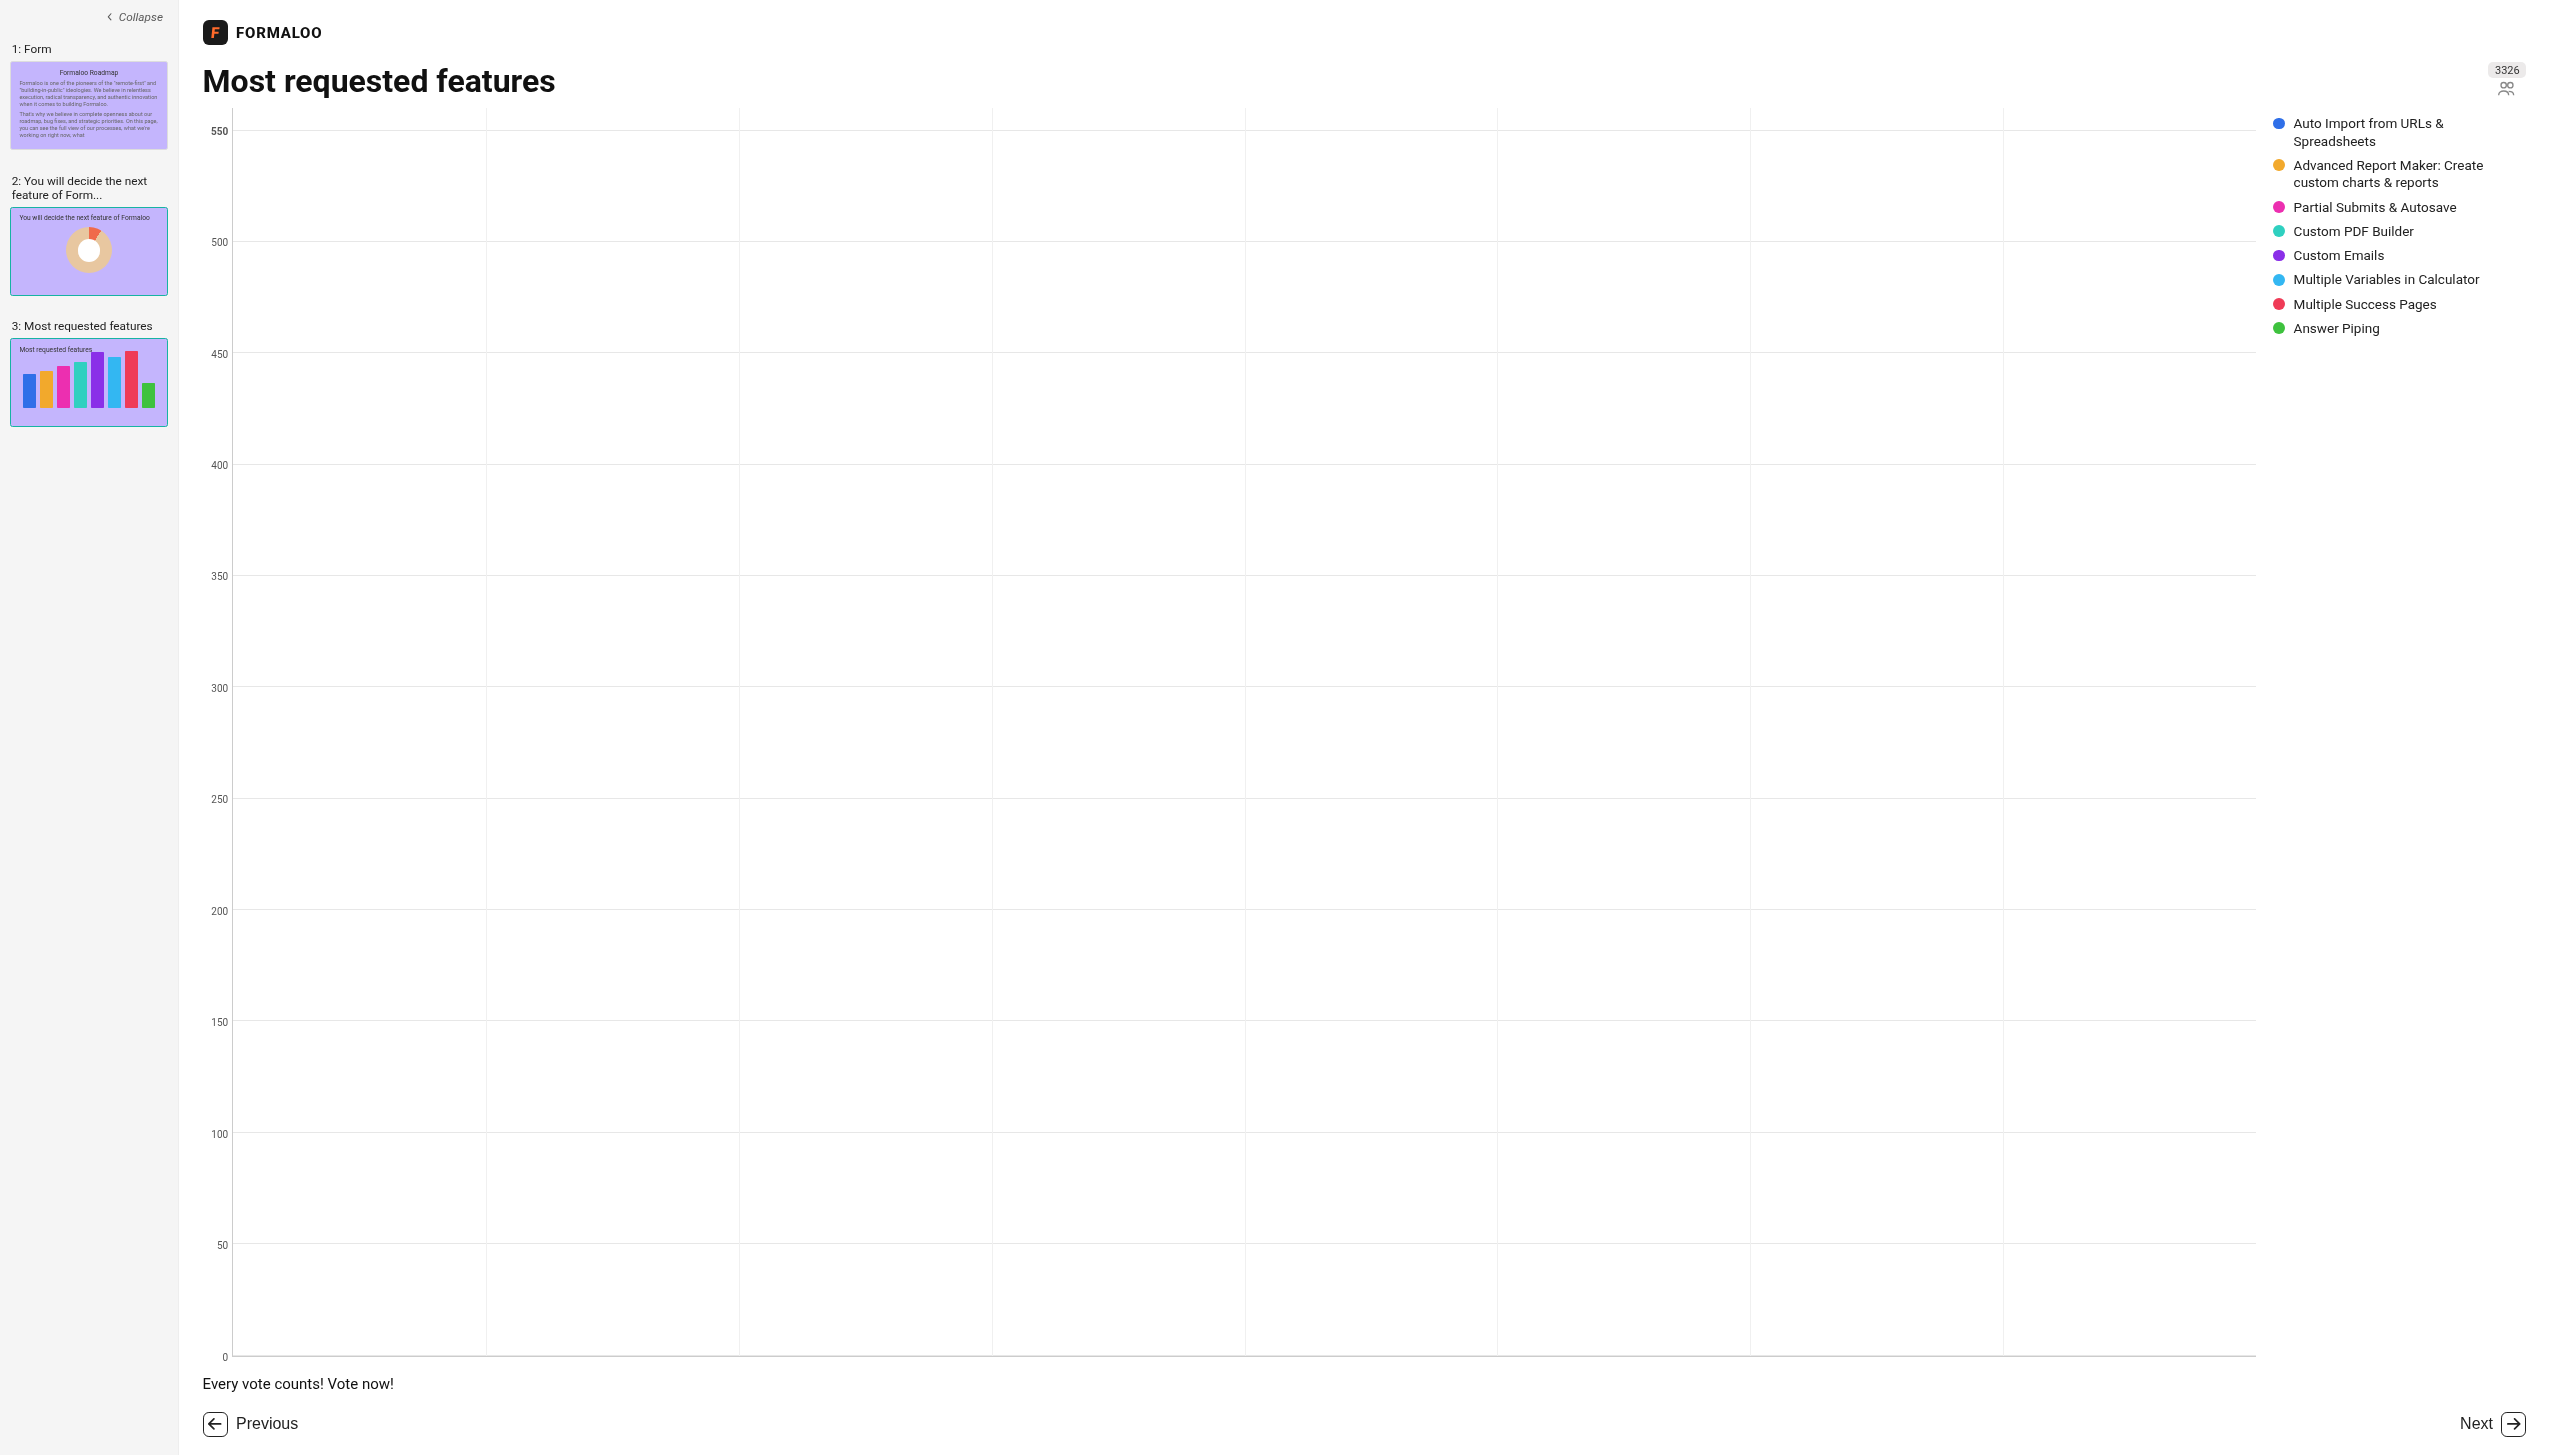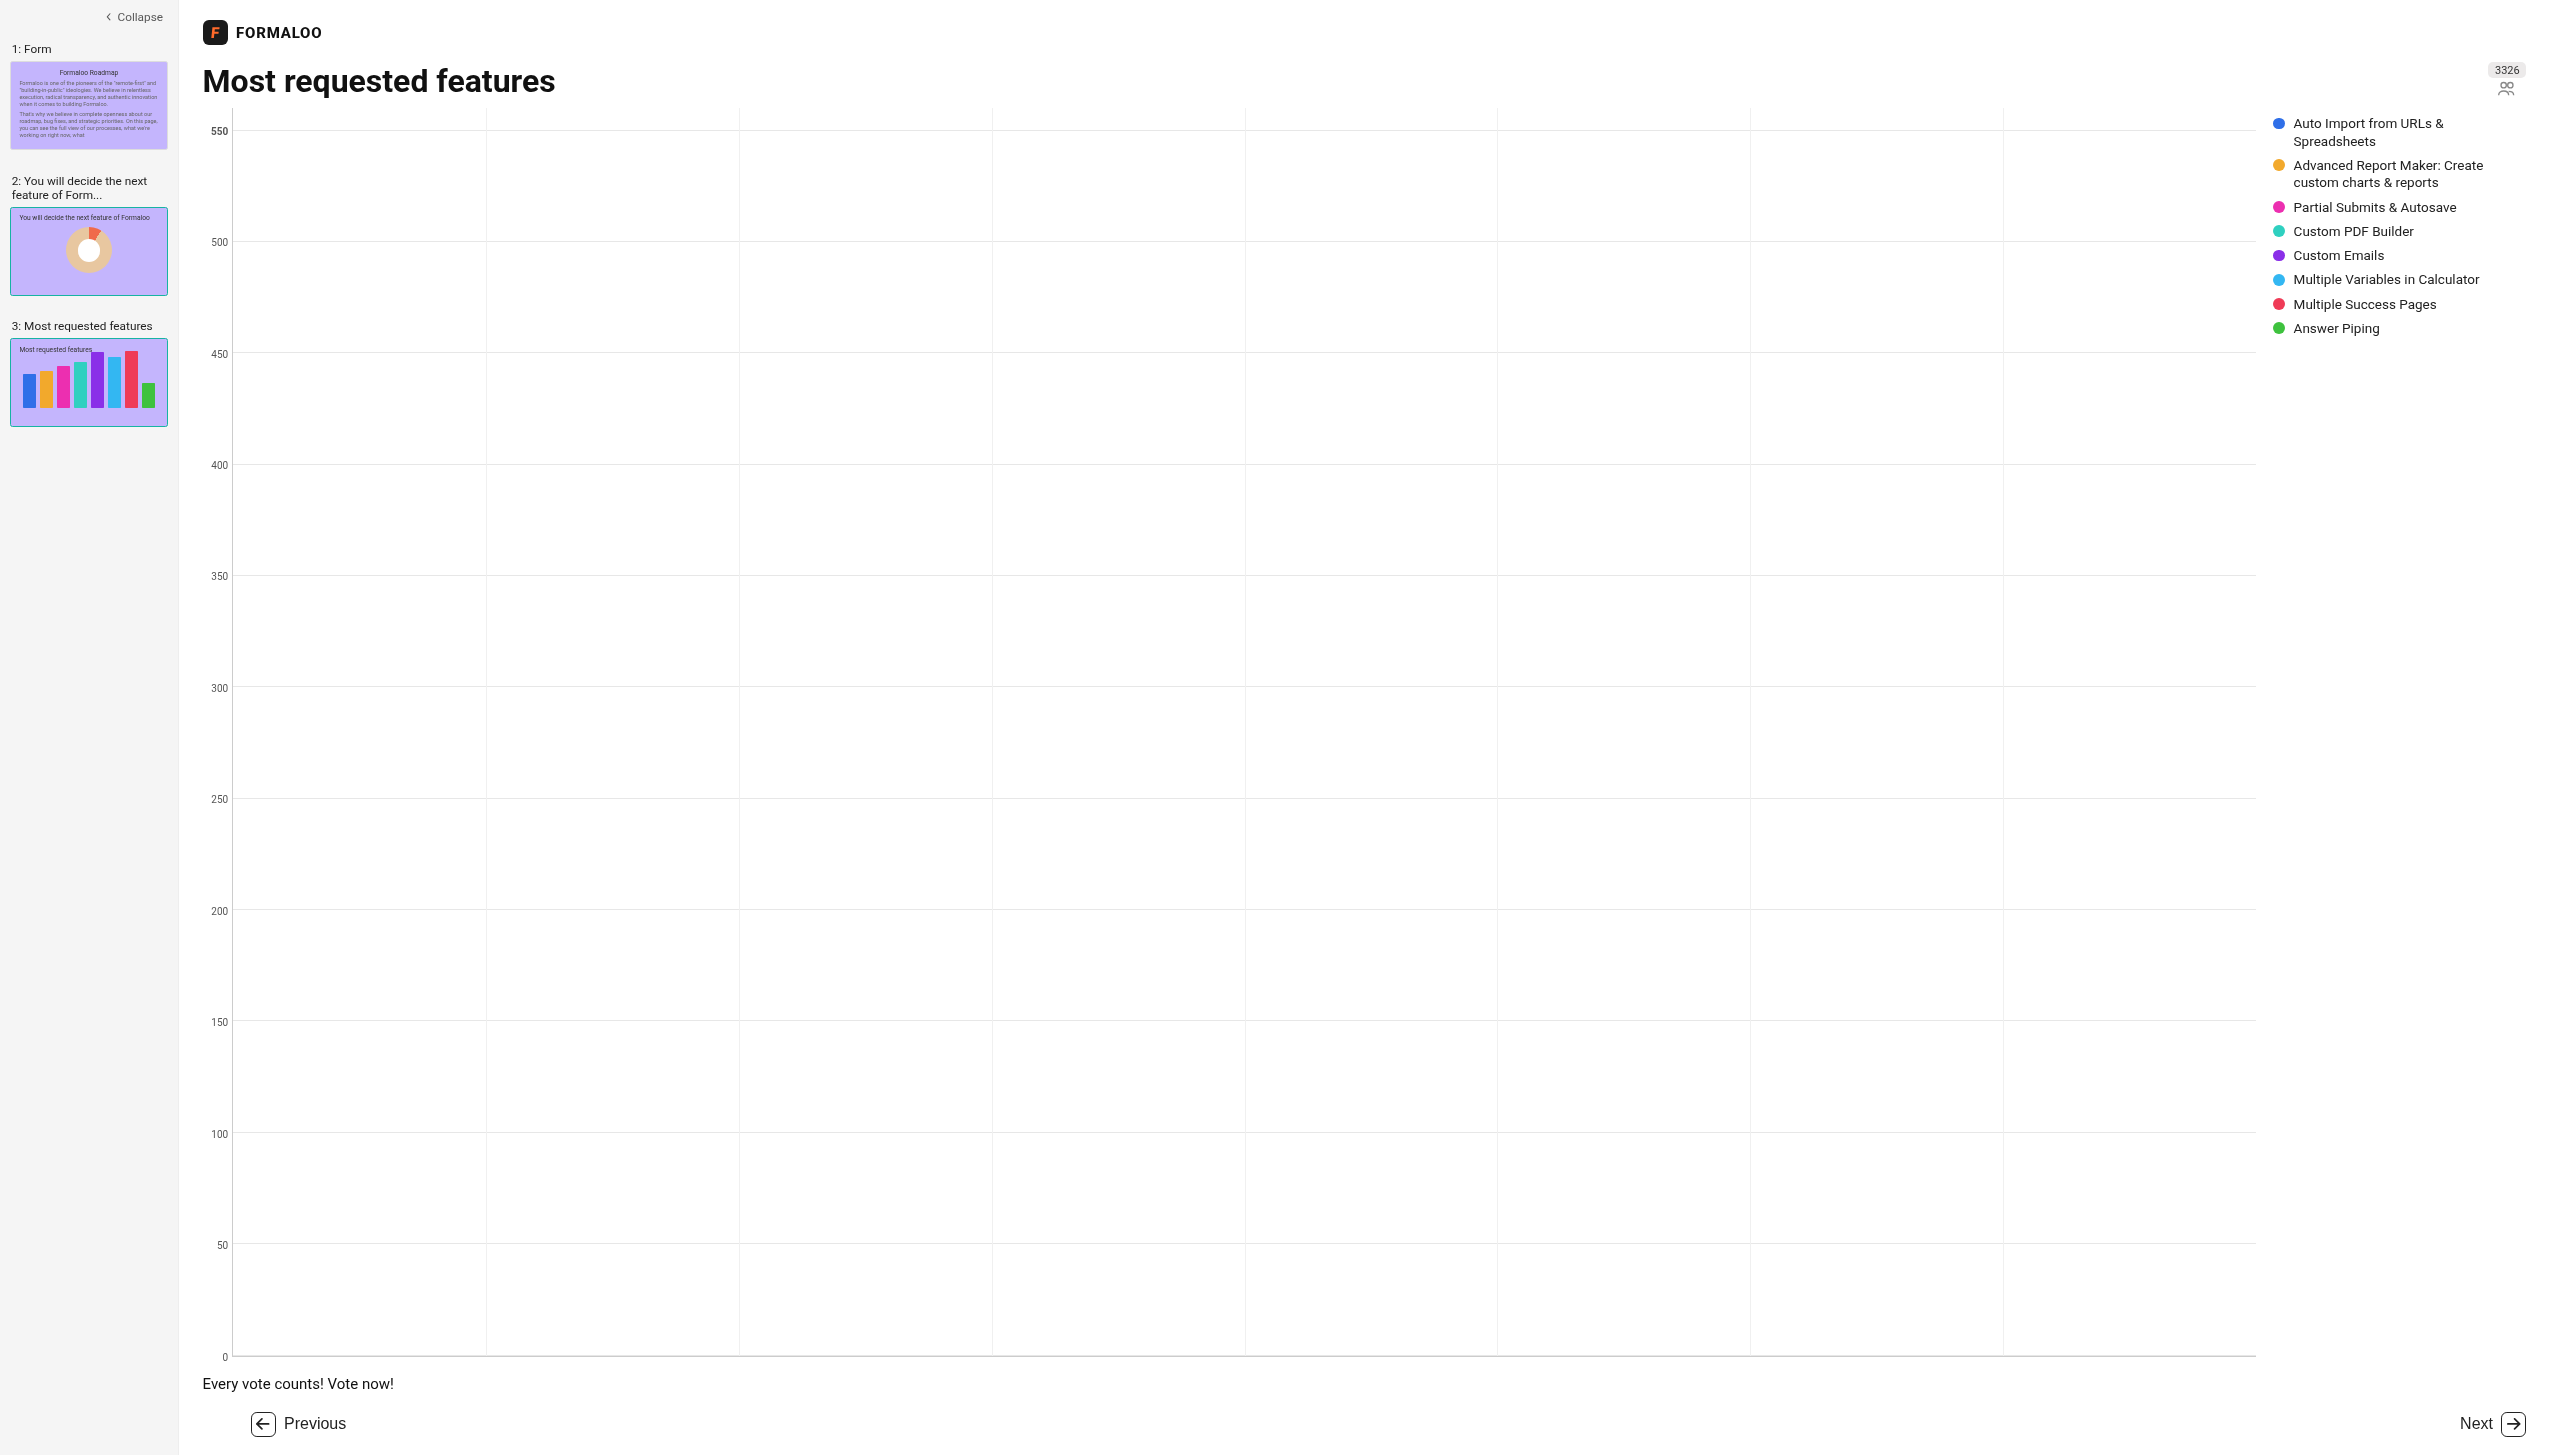--- a/index.html
+++ b/index.html
@@ -14,20 +14,21 @@
     border-right:0.8px solid #eee;
     display:flex;
     flex-direction:column;
     overflow-y:auto;
   }
   .collapse-row {
     display:flex; justify-content:flex-end; align-items:center;
     padding:10px 15px 5px;
     color:#5a5a5a; font-size:11.8px; gap:5px;
     cursor:pointer;
+    font-style:italic;
   }
   .chev-left { display:inline-block; }
   .side-section { padding:5px 10px 10px; }
   .side-title { font-size:11.8px; color:#222; margin:8.4px 1.7px 5px; }
   .thumb {
     background:#c4b5fd; border:0.8px solid #ddd; border-radius:2.5px;
     width:100%; height:89px; overflow:hidden; position:relative;
   }
   .thumb.selected { border:1.7px solid #17b3a3; }
   
@@ -81,21 +82,21 @@
   .bar{ width:58%; position:relative; display:flex; justify-content:center;}
   .bar-label{ position:absolute; color:#fff; font-weight:600; font-size:15px; left:50%; transform:translateX(-50%);}
   
   .legend{ width:253px; padding-top:6.7px;}
   .legend-item{ display:flex; align-items:flex-start; gap:8.4px; font-size:13.5px; color:#222; margin-bottom:6.7px; line-height:1.3;}
   .dot{ width:11.8px; height:11.8px; border-radius:50%; flex-shrink:0; margin-top:2.5px;}
   
   .caption{ font-size:15px; color:#111; margin:18.6px 0 11.8px;}
   
   .footer{ display:flex; justify-content:space-between; align-items:center; padding:6.7px 0 8.4px;}
-  .nav-btn{ display:flex; align-items:center; gap:8.4px; font-size:16px; color:#222; cursor:pointer; background:none; border:none;margin-left:48px;}
+  .nav-btn{ display:flex; align-items:center; gap:8.4px; font-size:16px; color:#222; cursor:pointer; background:none; border:none;}
   .nav-icon{ width:25px; height:25px; border:1.7px solid #222; border-radius:5.9px; display:flex; align-items:center; justify-content:center;}
 </style>
 </head>
 <body>
 
 <aside class="sidebar">
   <div class="collapse-row">
     <span class="chev-left">
       <svg width="7.6" height="7.6" viewBox="0 0 10 10">
           <path d="M6.5 1 L3 5 L6.5 9" stroke="#5a5a5a" stroke-width="1.4" fill="none" stroke-linecap="round" stroke-linejoin="round"></path>

